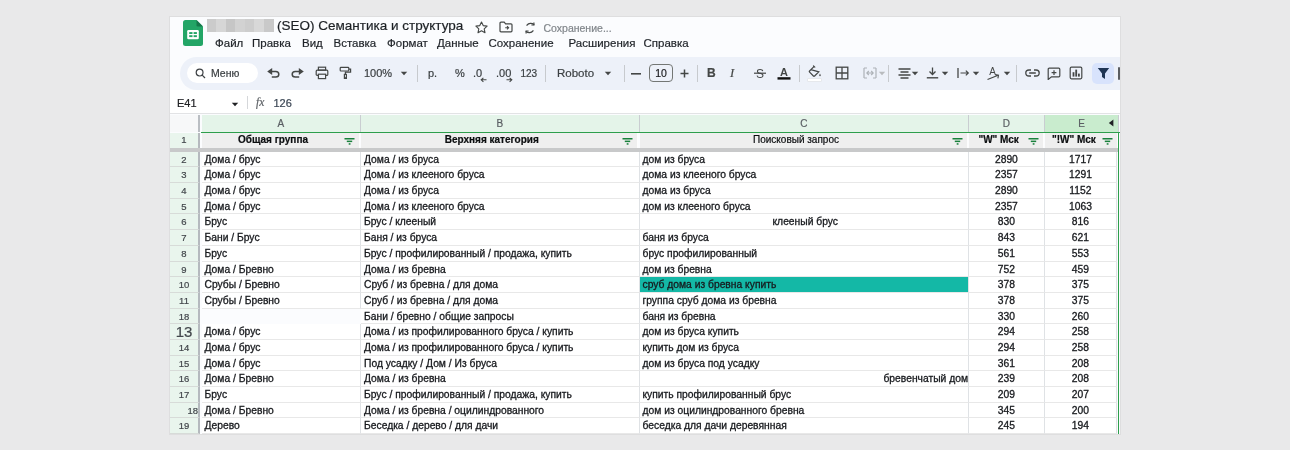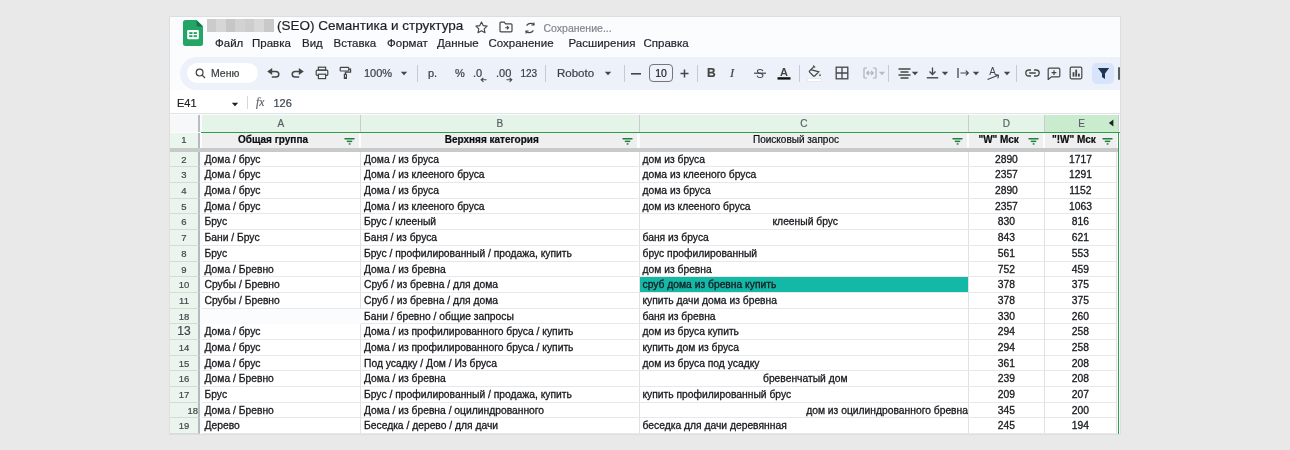--- a/index.html
+++ b/index.html
@@ -372,62 +372,62 @@
 <div class="abs cell" style="left:874.8px;top:245.03px;width:72.3px;height:15.69px;background:#fff;border-right:1px solid #dfe2e5;border-bottom:1px solid #e8e8e8;box-sizing:border-box;font-size:10.3px;line-height:15.69px;color:#17191d;text-align:center;-webkit-text-stroke:0.3px currentColor">459</div>
 <div class="abs" style="left:0;top:260.72px;width:30.0px;height:15.69px;background:#e9f5ed;border-right:2px solid #b5b9be;border-bottom:1px solid #d7dbd8;box-sizing:border-box;text-align:center;font-size:9.5px;line-height:15.69px;color:#42464b">10</div>
 <div class="abs cell" style="left:31.5px;top:260.72px;width:159.5px;height:15.69px;background:#fff;border-right:1px solid #dfe2e5;border-bottom:1px solid #e8e8e8;box-sizing:border-box;font-size:10.3px;line-height:15.69px;color:#17191d;text-align:left;padding-left:3px;-webkit-text-stroke:0.3px currentColor">Срубы / Бревно</div>
 <div class="abs cell" style="left:191.0px;top:260.72px;width:278.5px;height:15.69px;background:#fff;border-right:1px solid #dfe2e5;border-bottom:1px solid #e8e8e8;box-sizing:border-box;font-size:10.3px;line-height:15.69px;color:#17191d;text-align:left;padding-left:3px;-webkit-text-stroke:0.3px currentColor">Сруб / из бревна / для дома</div>
 <div class="abs cell" style="left:469.5px;top:260.72px;width:329.5px;height:15.69px;background:#14b8a6;border-right:1px solid #dfe2e5;border-bottom:1px solid #e8e8e8;box-sizing:border-box;font-size:10.3px;line-height:15.69px;color:#17191d;text-align:left;padding-left:3px;-webkit-text-stroke:0.3px currentColor">сруб дома из бревна купить</div>
 <div class="abs cell" style="left:799.0px;top:260.72px;width:75.8px;height:15.69px;background:#fff;border-right:1px solid #dfe2e5;border-bottom:1px solid #e8e8e8;box-sizing:border-box;font-size:10.3px;line-height:15.69px;color:#17191d;text-align:center;-webkit-text-stroke:0.3px currentColor">378</div>
 <div class="abs cell" style="left:874.8px;top:260.72px;width:72.3px;height:15.69px;background:#fff;border-right:1px solid #dfe2e5;border-bottom:1px solid #e8e8e8;box-sizing:border-box;font-size:10.3px;line-height:15.69px;color:#17191d;text-align:center;-webkit-text-stroke:0.3px currentColor">375</div>
 <div class="abs" style="left:0;top:276.41px;width:30.0px;height:15.69px;background:#e9f5ed;border-right:2px solid #b5b9be;border-bottom:1px solid #d7dbd8;box-sizing:border-box;text-align:center;font-size:9.5px;line-height:15.69px;color:#42464b">11</div>
 <div class="abs cell" style="left:31.5px;top:276.41px;width:159.5px;height:15.69px;background:#fff;border-right:1px solid #dfe2e5;border-bottom:1px solid #e8e8e8;box-sizing:border-box;font-size:10.3px;line-height:15.69px;color:#17191d;text-align:left;padding-left:3px;-webkit-text-stroke:0.3px currentColor">Срубы / Бревно</div>
 <div class="abs cell" style="left:191.0px;top:276.41px;width:278.5px;height:15.69px;background:#fff;border-right:1px solid #dfe2e5;border-bottom:1px solid #e8e8e8;box-sizing:border-box;font-size:10.3px;line-height:15.69px;color:#17191d;text-align:left;padding-left:3px;-webkit-text-stroke:0.3px currentColor">Сруб / из бревна / для дома</div>
-<div class="abs cell" style="left:469.5px;top:276.41px;width:329.5px;height:15.69px;background:#fff;border-right:1px solid #dfe2e5;border-bottom:1px solid #e8e8e8;box-sizing:border-box;font-size:10.3px;line-height:15.69px;color:#17191d;text-align:left;padding-left:3px;-webkit-text-stroke:0.3px currentColor">купить дачи дома из бревна</div>
+<div class="abs cell" style="left:469.5px;top:276.41px;width:329.5px;height:15.69px;background:#fff;border-right:1px solid #dfe2e5;border-bottom:1px solid #e8e8e8;box-sizing:border-box;font-size:10.3px;line-height:15.69px;color:#17191d;text-align:left;padding-left:3px;-webkit-text-stroke:0.3px currentColor">группа сруб дома из бревна</div>
 <div class="abs cell" style="left:799.0px;top:276.41px;width:75.8px;height:15.69px;background:#fff;border-right:1px solid #dfe2e5;border-bottom:1px solid #e8e8e8;box-sizing:border-box;font-size:10.3px;line-height:15.69px;color:#17191d;text-align:center;-webkit-text-stroke:0.3px currentColor">378</div>
 <div class="abs cell" style="left:874.8px;top:276.41px;width:72.3px;height:15.69px;background:#fff;border-right:1px solid #dfe2e5;border-bottom:1px solid #e8e8e8;box-sizing:border-box;font-size:10.3px;line-height:15.69px;color:#17191d;text-align:center;-webkit-text-stroke:0.3px currentColor">375</div>
 <div class="abs" style="left:0;top:292.10px;width:30.0px;height:15.69px;background:#e9f5ed;border-right:2px solid #b5b9be;border-bottom:1px solid #d7dbd8;box-sizing:border-box;text-align:center;font-size:9.5px;line-height:15.69px;color:#42464b">18</div>
 <div class="abs cell" style="left:191.0px;top:292.10px;width:278.5px;height:15.69px;background:#fff;border-right:1px solid #dfe2e5;border-bottom:1px solid #e8e8e8;box-sizing:border-box;font-size:10.3px;line-height:15.69px;color:#17191d;text-align:left;padding-left:3px;-webkit-text-stroke:0.3px currentColor">Бани / бревно / общие запросы</div>
 <div class="abs cell" style="left:469.5px;top:292.10px;width:329.5px;height:15.69px;background:#fff;border-right:1px solid #dfe2e5;border-bottom:1px solid #e8e8e8;box-sizing:border-box;font-size:10.3px;line-height:15.69px;color:#17191d;text-align:left;padding-left:3px;-webkit-text-stroke:0.3px currentColor">баня из бревна</div>
 <div class="abs cell" style="left:799.0px;top:292.10px;width:75.8px;height:15.69px;background:#fff;border-right:1px solid #dfe2e5;border-bottom:1px solid #e8e8e8;box-sizing:border-box;font-size:10.3px;line-height:15.69px;color:#17191d;text-align:center;-webkit-text-stroke:0.3px currentColor">330</div>
 <div class="abs cell" style="left:874.8px;top:292.10px;width:72.3px;height:15.69px;background:#fff;border-right:1px solid #dfe2e5;border-bottom:1px solid #e8e8e8;box-sizing:border-box;font-size:10.3px;line-height:15.69px;color:#17191d;text-align:center;-webkit-text-stroke:0.3px currentColor">260</div>
-<div class="abs" style="left:0;top:307.79px;width:30.0px;height:15.69px;background:#e9f5ed;border-right:2px solid #b5b9be;border-bottom:1px solid #d7dbd8;box-sizing:border-box;text-align:center;font-size:12px;line-height:15.69px;color:#42464b">13</div>
+<div class="abs" style="left:0;top:307.79px;width:30.0px;height:15.69px;background:#e9f5ed;border-right:2px solid #b5b9be;border-bottom:1px solid #d7dbd8;box-sizing:border-box;text-align:center;font-size:15px;line-height:15.69px;color:#42464b">13</div>
 <div class="abs cell" style="left:31.5px;top:307.79px;width:159.5px;height:15.69px;background:#fff;border-right:1px solid #dfe2e5;border-bottom:1px solid #e8e8e8;box-sizing:border-box;font-size:10.3px;line-height:15.69px;color:#17191d;text-align:left;padding-left:3px;-webkit-text-stroke:0.3px currentColor">Дома / брус</div>
 <div class="abs cell" style="left:191.0px;top:307.79px;width:278.5px;height:15.69px;background:#fff;border-right:1px solid #dfe2e5;border-bottom:1px solid #e8e8e8;box-sizing:border-box;font-size:10.3px;line-height:15.69px;color:#17191d;text-align:left;padding-left:3px;-webkit-text-stroke:0.3px currentColor">Дома / из профилированного бруса / купить</div>
 <div class="abs cell" style="left:469.5px;top:307.79px;width:329.5px;height:15.69px;background:#fff;border-right:1px solid #dfe2e5;border-bottom:1px solid #e8e8e8;box-sizing:border-box;font-size:10.3px;line-height:15.69px;color:#17191d;text-align:left;padding-left:3px;-webkit-text-stroke:0.3px currentColor">дом из бруса купить</div>
 <div class="abs cell" style="left:799.0px;top:307.79px;width:75.8px;height:15.69px;background:#fff;border-right:1px solid #dfe2e5;border-bottom:1px solid #e8e8e8;box-sizing:border-box;font-size:10.3px;line-height:15.69px;color:#17191d;text-align:center;-webkit-text-stroke:0.3px currentColor">294</div>
 <div class="abs cell" style="left:874.8px;top:307.79px;width:72.3px;height:15.69px;background:#fff;border-right:1px solid #dfe2e5;border-bottom:1px solid #e8e8e8;box-sizing:border-box;font-size:10.3px;line-height:15.69px;color:#17191d;text-align:center;-webkit-text-stroke:0.3px currentColor">258</div>
 <div class="abs" style="left:0;top:323.48px;width:30.0px;height:15.69px;background:#e9f5ed;border-right:2px solid #b5b9be;border-bottom:1px solid #d7dbd8;box-sizing:border-box;text-align:center;font-size:9.5px;line-height:15.69px;color:#42464b">14</div>
 <div class="abs cell" style="left:31.5px;top:323.48px;width:159.5px;height:15.69px;background:#fff;border-right:1px solid #dfe2e5;border-bottom:1px solid #e8e8e8;box-sizing:border-box;font-size:10.3px;line-height:15.69px;color:#17191d;text-align:left;padding-left:3px;-webkit-text-stroke:0.3px currentColor">Дома / брус</div>
 <div class="abs cell" style="left:191.0px;top:323.48px;width:278.5px;height:15.69px;background:#fff;border-right:1px solid #dfe2e5;border-bottom:1px solid #e8e8e8;box-sizing:border-box;font-size:10.3px;line-height:15.69px;color:#17191d;text-align:left;padding-left:3px;-webkit-text-stroke:0.3px currentColor">Дома / из профилированного бруса / купить</div>
 <div class="abs cell" style="left:469.5px;top:323.48px;width:329.5px;height:15.69px;background:#fff;border-right:1px solid #dfe2e5;border-bottom:1px solid #e8e8e8;box-sizing:border-box;font-size:10.3px;line-height:15.69px;color:#17191d;text-align:left;padding-left:3px;-webkit-text-stroke:0.3px currentColor">купить дом из бруса</div>
 <div class="abs cell" style="left:799.0px;top:323.48px;width:75.8px;height:15.69px;background:#fff;border-right:1px solid #dfe2e5;border-bottom:1px solid #e8e8e8;box-sizing:border-box;font-size:10.3px;line-height:15.69px;color:#17191d;text-align:center;-webkit-text-stroke:0.3px currentColor">294</div>
 <div class="abs cell" style="left:874.8px;top:323.48px;width:72.3px;height:15.69px;background:#fff;border-right:1px solid #dfe2e5;border-bottom:1px solid #e8e8e8;box-sizing:border-box;font-size:10.3px;line-height:15.69px;color:#17191d;text-align:center;-webkit-text-stroke:0.3px currentColor">258</div>
 <div class="abs" style="left:0;top:339.17px;width:30.0px;height:15.69px;background:#e9f5ed;border-right:2px solid #b5b9be;border-bottom:1px solid #d7dbd8;box-sizing:border-box;text-align:center;font-size:9.5px;line-height:15.69px;color:#42464b">15</div>
 <div class="abs cell" style="left:31.5px;top:339.17px;width:159.5px;height:15.69px;background:#fff;border-right:1px solid #dfe2e5;border-bottom:1px solid #e8e8e8;box-sizing:border-box;font-size:10.3px;line-height:15.69px;color:#17191d;text-align:left;padding-left:3px;-webkit-text-stroke:0.3px currentColor">Дома / брус</div>
 <div class="abs cell" style="left:191.0px;top:339.17px;width:278.5px;height:15.69px;background:#fff;border-right:1px solid #dfe2e5;border-bottom:1px solid #e8e8e8;box-sizing:border-box;font-size:10.3px;line-height:15.69px;color:#17191d;text-align:left;padding-left:3px;-webkit-text-stroke:0.3px currentColor">Под усадку / Дом / Из бруса</div>
 <div class="abs cell" style="left:469.5px;top:339.17px;width:329.5px;height:15.69px;background:#fff;border-right:1px solid #dfe2e5;border-bottom:1px solid #e8e8e8;box-sizing:border-box;font-size:10.3px;line-height:15.69px;color:#17191d;text-align:left;padding-left:3px;-webkit-text-stroke:0.3px currentColor">дом из бруса под усадку</div>
 <div class="abs cell" style="left:799.0px;top:339.17px;width:75.8px;height:15.69px;background:#fff;border-right:1px solid #dfe2e5;border-bottom:1px solid #e8e8e8;box-sizing:border-box;font-size:10.3px;line-height:15.69px;color:#17191d;text-align:center;-webkit-text-stroke:0.3px currentColor">361</div>
 <div class="abs cell" style="left:874.8px;top:339.17px;width:72.3px;height:15.69px;background:#fff;border-right:1px solid #dfe2e5;border-bottom:1px solid #e8e8e8;box-sizing:border-box;font-size:10.3px;line-height:15.69px;color:#17191d;text-align:center;-webkit-text-stroke:0.3px currentColor">208</div>
 <div class="abs" style="left:0;top:354.86px;width:30.0px;height:15.69px;background:#e9f5ed;border-right:2px solid #b5b9be;border-bottom:1px solid #d7dbd8;box-sizing:border-box;text-align:center;font-size:9.5px;line-height:15.69px;color:#42464b">16</div>
 <div class="abs cell" style="left:31.5px;top:354.86px;width:159.5px;height:15.69px;background:#fff;border-right:1px solid #dfe2e5;border-bottom:1px solid #e8e8e8;box-sizing:border-box;font-size:10.3px;line-height:15.69px;color:#17191d;text-align:left;padding-left:3px;-webkit-text-stroke:0.3px currentColor">Дома / Бревно</div>
 <div class="abs cell" style="left:191.0px;top:354.86px;width:278.5px;height:15.69px;background:#fff;border-right:1px solid #dfe2e5;border-bottom:1px solid #e8e8e8;box-sizing:border-box;font-size:10.3px;line-height:15.69px;color:#17191d;text-align:left;padding-left:3px;-webkit-text-stroke:0.3px currentColor">Дома / из бревна</div>
-<div class="abs cell" style="left:469.5px;top:354.86px;width:329.5px;height:15.69px;background:#fff;border-right:1px solid #dfe2e5;border-bottom:1px solid #e8e8e8;box-sizing:border-box;font-size:10.3px;line-height:15.69px;color:#17191d;text-align:center;padding-left:3px;-webkit-text-stroke:0.3px currentColor">бревенчатый дом</div>
+<div class="abs cell" style="left:469.5px;top:354.86px;width:329.5px;height:15.69px;background:#fff;border-right:1px solid #dfe2e5;border-bottom:1px solid #e8e8e8;box-sizing:border-box;font-size:10.3px;line-height:15.69px;color:#17191d;text-align:right;padding-left:3px;-webkit-text-stroke:0.3px currentColor">бревенчатый дом</div>
 <div class="abs cell" style="left:799.0px;top:354.86px;width:75.8px;height:15.69px;background:#fff;border-right:1px solid #dfe2e5;border-bottom:1px solid #e8e8e8;box-sizing:border-box;font-size:10.3px;line-height:15.69px;color:#17191d;text-align:center;-webkit-text-stroke:0.3px currentColor">239</div>
 <div class="abs cell" style="left:874.8px;top:354.86px;width:72.3px;height:15.69px;background:#fff;border-right:1px solid #dfe2e5;border-bottom:1px solid #e8e8e8;box-sizing:border-box;font-size:10.3px;line-height:15.69px;color:#17191d;text-align:center;-webkit-text-stroke:0.3px currentColor">208</div>
 <div class="abs" style="left:0;top:370.55px;width:30.0px;height:15.69px;background:#e9f5ed;border-right:2px solid #b5b9be;border-bottom:1px solid #d7dbd8;box-sizing:border-box;text-align:center;font-size:9.5px;line-height:15.69px;color:#42464b">17</div>
 <div class="abs cell" style="left:31.5px;top:370.55px;width:159.5px;height:15.69px;background:#fff;border-right:1px solid #dfe2e5;border-bottom:1px solid #e8e8e8;box-sizing:border-box;font-size:10.3px;line-height:15.69px;color:#17191d;text-align:left;padding-left:3px;-webkit-text-stroke:0.3px currentColor">Брус</div>
 <div class="abs cell" style="left:191.0px;top:370.55px;width:278.5px;height:15.69px;background:#fff;border-right:1px solid #dfe2e5;border-bottom:1px solid #e8e8e8;box-sizing:border-box;font-size:10.3px;line-height:15.69px;color:#17191d;text-align:left;padding-left:3px;-webkit-text-stroke:0.3px currentColor">Брус / профилированный / продажа, купить</div>
 <div class="abs cell" style="left:469.5px;top:370.55px;width:329.5px;height:15.69px;background:#fff;border-right:1px solid #dfe2e5;border-bottom:1px solid #e8e8e8;box-sizing:border-box;font-size:10.3px;line-height:15.69px;color:#17191d;text-align:left;padding-left:3px;-webkit-text-stroke:0.3px currentColor">купить профилированный брус</div>
 <div class="abs cell" style="left:799.0px;top:370.55px;width:75.8px;height:15.69px;background:#fff;border-right:1px solid #dfe2e5;border-bottom:1px solid #e8e8e8;box-sizing:border-box;font-size:10.3px;line-height:15.69px;color:#17191d;text-align:center;-webkit-text-stroke:0.3px currentColor">209</div>
 <div class="abs cell" style="left:874.8px;top:370.55px;width:72.3px;height:15.69px;background:#fff;border-right:1px solid #dfe2e5;border-bottom:1px solid #e8e8e8;box-sizing:border-box;font-size:10.3px;line-height:15.69px;color:#17191d;text-align:center;-webkit-text-stroke:0.3px currentColor">207</div>
 <div class="abs" style="left:0;top:386.24px;width:30.0px;height:15.69px;background:#e9f5ed;border-right:2px solid #b5b9be;border-bottom:1px solid #d7dbd8;box-sizing:border-box;text-align:right;font-size:9.5px;line-height:15.69px;color:#42464b">18</div>
 <div class="abs cell" style="left:31.5px;top:386.24px;width:159.5px;height:15.69px;background:#fff;border-right:1px solid #dfe2e5;border-bottom:1px solid #e8e8e8;box-sizing:border-box;font-size:10.3px;line-height:15.69px;color:#17191d;text-align:left;padding-left:3px;-webkit-text-stroke:0.3px currentColor">Дома / Бревно</div>
 <div class="abs cell" style="left:191.0px;top:386.24px;width:278.5px;height:15.69px;background:#fff;border-right:1px solid #dfe2e5;border-bottom:1px solid #e8e8e8;box-sizing:border-box;font-size:10.3px;line-height:15.69px;color:#17191d;text-align:left;padding-left:3px;-webkit-text-stroke:0.3px currentColor">Дома / из бревна / оцилиндрованного</div>
-<div class="abs cell" style="left:469.5px;top:386.24px;width:329.5px;height:15.69px;background:#fff;border-right:1px solid #dfe2e5;border-bottom:1px solid #e8e8e8;box-sizing:border-box;font-size:10.3px;line-height:15.69px;color:#17191d;text-align:right;padding-left:3px;-webkit-text-stroke:0.3px currentColor">дом из оцилиндрованного бревна</div>
+<div class="abs cell" style="left:469.5px;top:386.24px;width:329.5px;height:15.69px;background:#fff;border-right:1px solid #dfe2e5;border-bottom:1px solid #e8e8e8;box-sizing:border-box;font-size:10.3px;line-height:15.69px;color:#17191d;text-align:left;padding-left:3px;-webkit-text-stroke:0.3px currentColor">дом из оцилиндрованного бревна</div>
 <div class="abs cell" style="left:799.0px;top:386.24px;width:75.8px;height:15.69px;background:#fff;border-right:1px solid #dfe2e5;border-bottom:1px solid #e8e8e8;box-sizing:border-box;font-size:10.3px;line-height:15.69px;color:#17191d;text-align:center;-webkit-text-stroke:0.3px currentColor">345</div>
 <div class="abs cell" style="left:874.8px;top:386.24px;width:72.3px;height:15.69px;background:#fff;border-right:1px solid #dfe2e5;border-bottom:1px solid #e8e8e8;box-sizing:border-box;font-size:10.3px;line-height:15.69px;color:#17191d;text-align:center;-webkit-text-stroke:0.3px currentColor">200</div>
 <div class="abs" style="left:0;top:401.93px;width:30.0px;height:15.69px;background:#e9f5ed;border-right:2px solid #b5b9be;border-bottom:1px solid #d7dbd8;box-sizing:border-box;text-align:center;font-size:9.5px;line-height:15.69px;color:#42464b">19</div>
 <div class="abs cell" style="left:31.5px;top:401.93px;width:159.5px;height:15.69px;background:#fff;border-right:1px solid #dfe2e5;border-bottom:1px solid #e8e8e8;box-sizing:border-box;font-size:10.3px;line-height:15.69px;color:#17191d;text-align:left;padding-left:3px;-webkit-text-stroke:0.3px currentColor">Дерево</div>
 <div class="abs cell" style="left:191.0px;top:401.93px;width:278.5px;height:15.69px;background:#fff;border-right:1px solid #dfe2e5;border-bottom:1px solid #e8e8e8;box-sizing:border-box;font-size:10.3px;line-height:15.69px;color:#17191d;text-align:left;padding-left:3px;-webkit-text-stroke:0.3px currentColor">Беседка / дерево / для дачи</div>
 <div class="abs cell" style="left:469.5px;top:401.93px;width:329.5px;height:15.69px;background:#fff;border-right:1px solid #dfe2e5;border-bottom:1px solid #e8e8e8;box-sizing:border-box;font-size:10.3px;line-height:15.69px;color:#17191d;text-align:left;padding-left:3px;-webkit-text-stroke:0.3px currentColor">беседка для дачи деревянная</div>
 <div class="abs cell" style="left:799.0px;top:401.93px;width:75.8px;height:15.69px;background:#fff;border-right:1px solid #dfe2e5;border-bottom:1px solid #e8e8e8;box-sizing:border-box;font-size:10.3px;line-height:15.69px;color:#17191d;text-align:center;-webkit-text-stroke:0.3px currentColor">245</div>
 <div class="abs cell" style="left:874.8px;top:401.93px;width:72.3px;height:15.69px;background:#fff;border-right:1px solid #dfe2e5;border-bottom:1px solid #e8e8e8;box-sizing:border-box;font-size:10.3px;line-height:15.69px;color:#17191d;text-align:center;-webkit-text-stroke:0.3px currentColor">194</div>
 </div>
 </body></html>

